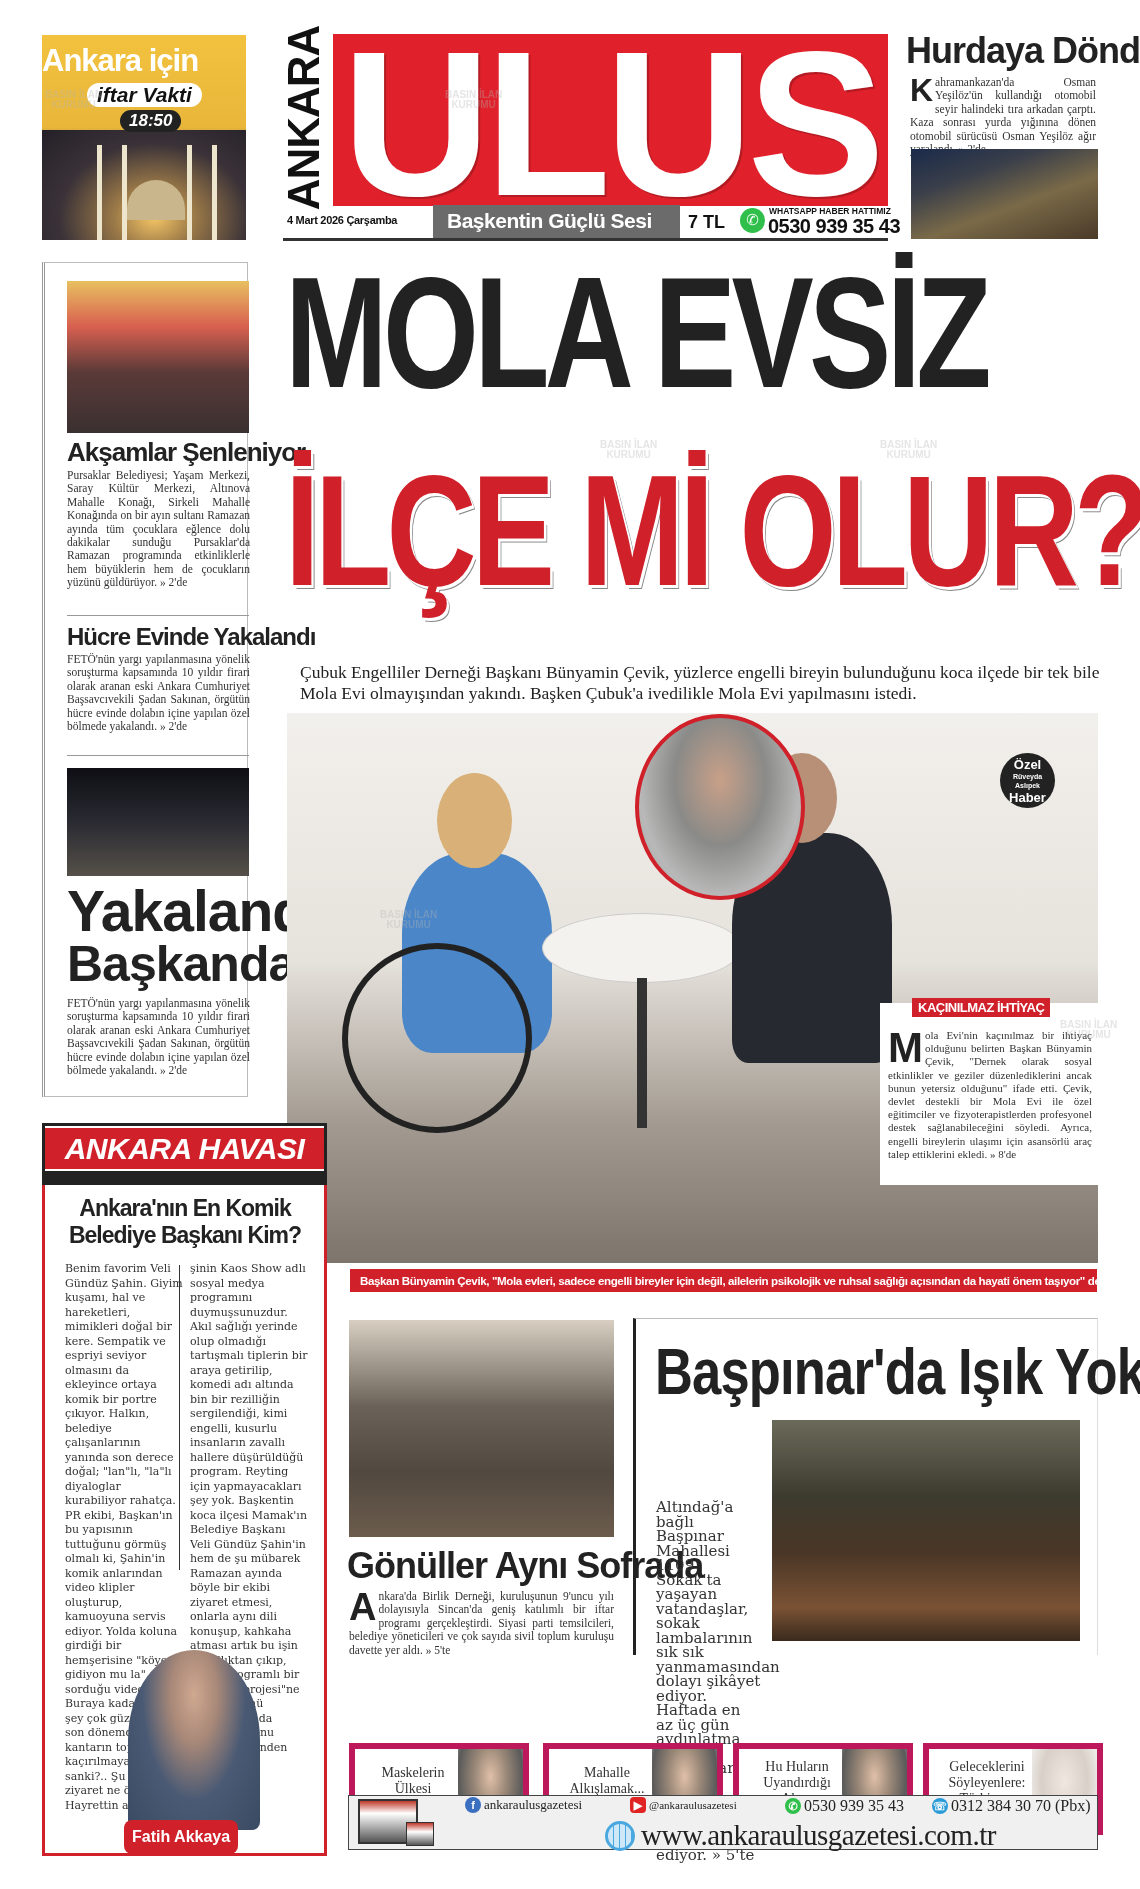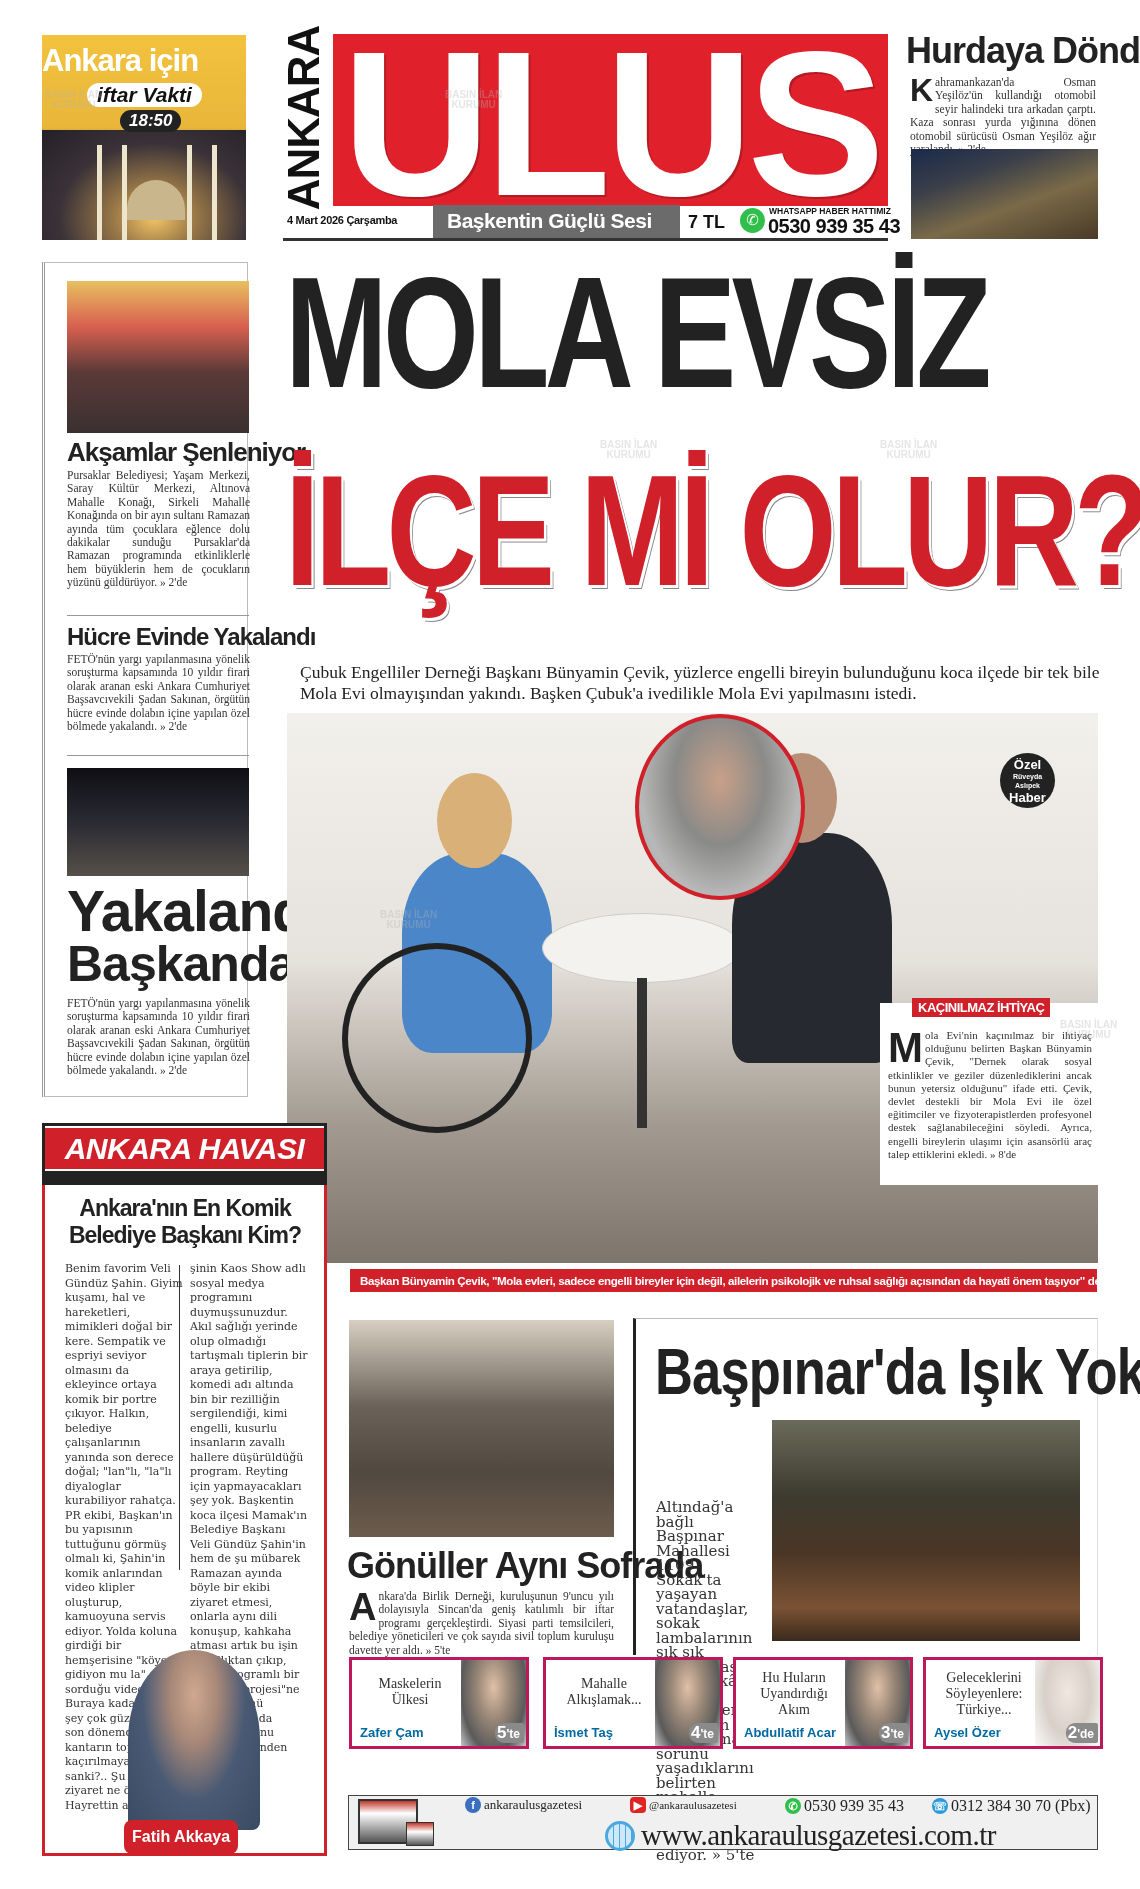--- a/index.html
+++ b/index.html
@@ -72,21 +72,21 @@
 #gon-body{left:349px;top:1590px;width:265px;text-align:justify}
 #gon-body .drop{float:left;font-family:"Liberation Sans",sans-serif;font-weight:bold;font-size:38px;line-height:34px;margin-right:2px;color:#222}
 
 
 #bas-box{left:633px;top:1318px;width:465px;height:337px;border-left:3px solid #222;border-top:1px solid #bbb;border-right:1px solid #ddd}
 #bas-title{left:655px;top:1340px;font-size:64px;line-height:64px;color:#222;white-space:nowrap;transform:scaleX(.82);transform-origin:left top}
 #bas-body{left:656px;top:1500px;width:105px;font-family:"DejaVu Serif",serif;font-size:15px;line-height:14.5px;color:#333}
 #bas-photo{left:772px;top:1420px;width:308px;height:221px;background:linear-gradient(180deg,#6a6a5a 0%,#3c3a2e 35%,#4a3626 60%,#7a5234 85%,#3a2a1c 100%)}
 
 
-.colbox{position:absolute;top:1657px;width:180px;height:92px;border:3px solid #be185d;background:#fff;overflow:hidden}
+.colbox{position:absolute;top:1743px;width:180px;height:92px;border:6px solid #be185d;background:#fff;overflow:hidden}
 .colbox .ctitle{position:absolute;left:8px;top:14px;width:100px;text-align:center;font-family:"Liberation Serif",serif;font-size:14px;line-height:16px;color:#333}
 .colbox .cname{position:absolute;left:8px;bottom:6px;width:110px;text-align:left;font-family:Liberation Sans, sans-serif;font-weight:bold;font-size:13px;color:#0369a1}
 .colbox .cphoto{position:absolute;right:0;top:0;width:65px;height:92px;background:radial-gradient(ellipse at 50% 30%,#e0c0a8 0%,#9a8878 35%,#5a5a5a 70%,#d8d8d8 100%)}
 .colbox .cpage{position:absolute;right:2px;bottom:3px;background:#8a8a8a;color:#fff;font-family:"Liberation Sans",sans-serif;font-weight:bold;font-size:12px;padding:0 4px 0 2px;border-radius:9px 2px 2px 9px}
 .colbox .cpage b{font-size:17px}
 
 
 #footer{left:348px;top:1795px;width:750px;height:55px;border:1px solid #444;background:#f0f0f0}
 #ft-screens{left:358px;top:1799px;width:60px;height:45px;background:linear-gradient(#c0392b 0%,#fff 30%,#555 100%);border:2px solid #333}
 #ft-screens2{left:406px;top:1822px;width:28px;height:24px;background:linear-gradient(#c0392b 0%,#fff 40%,#555 100%);border:1px solid #333}

